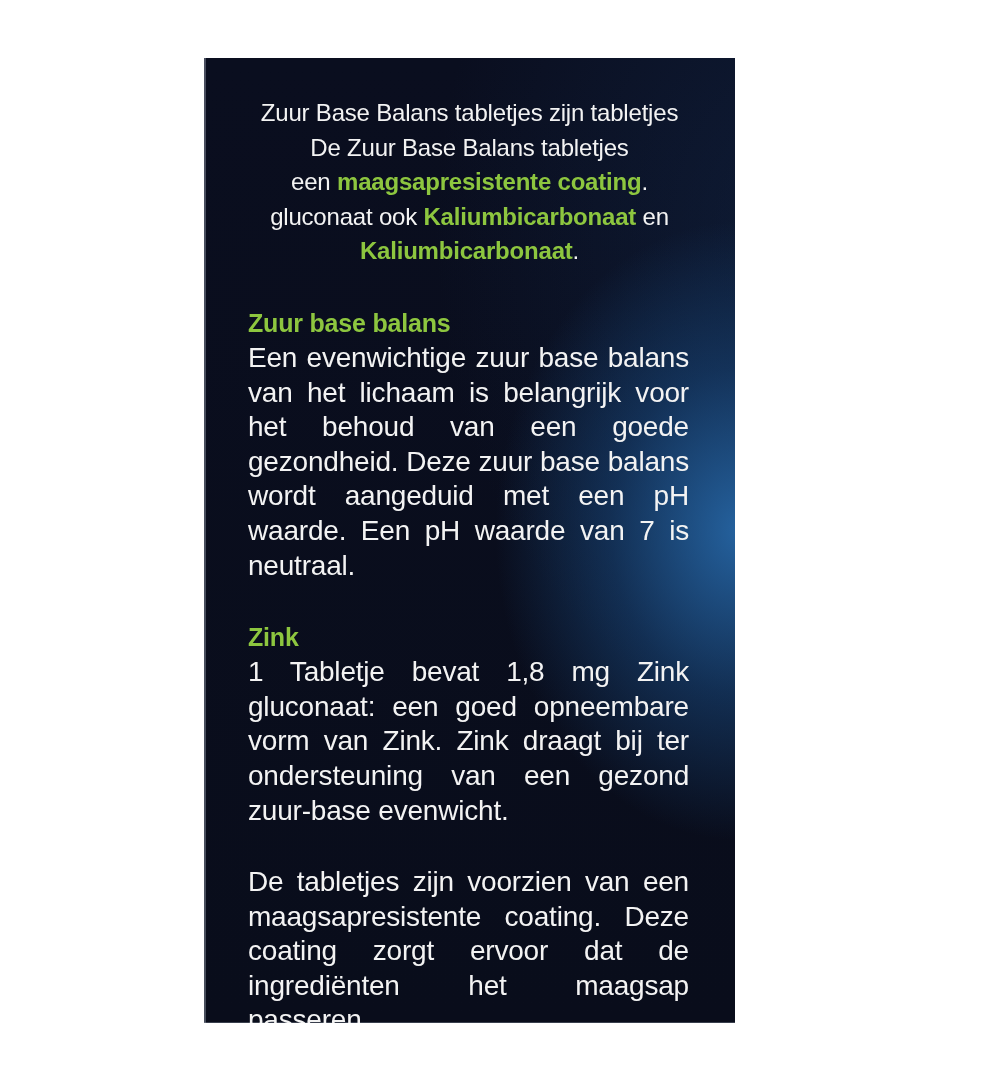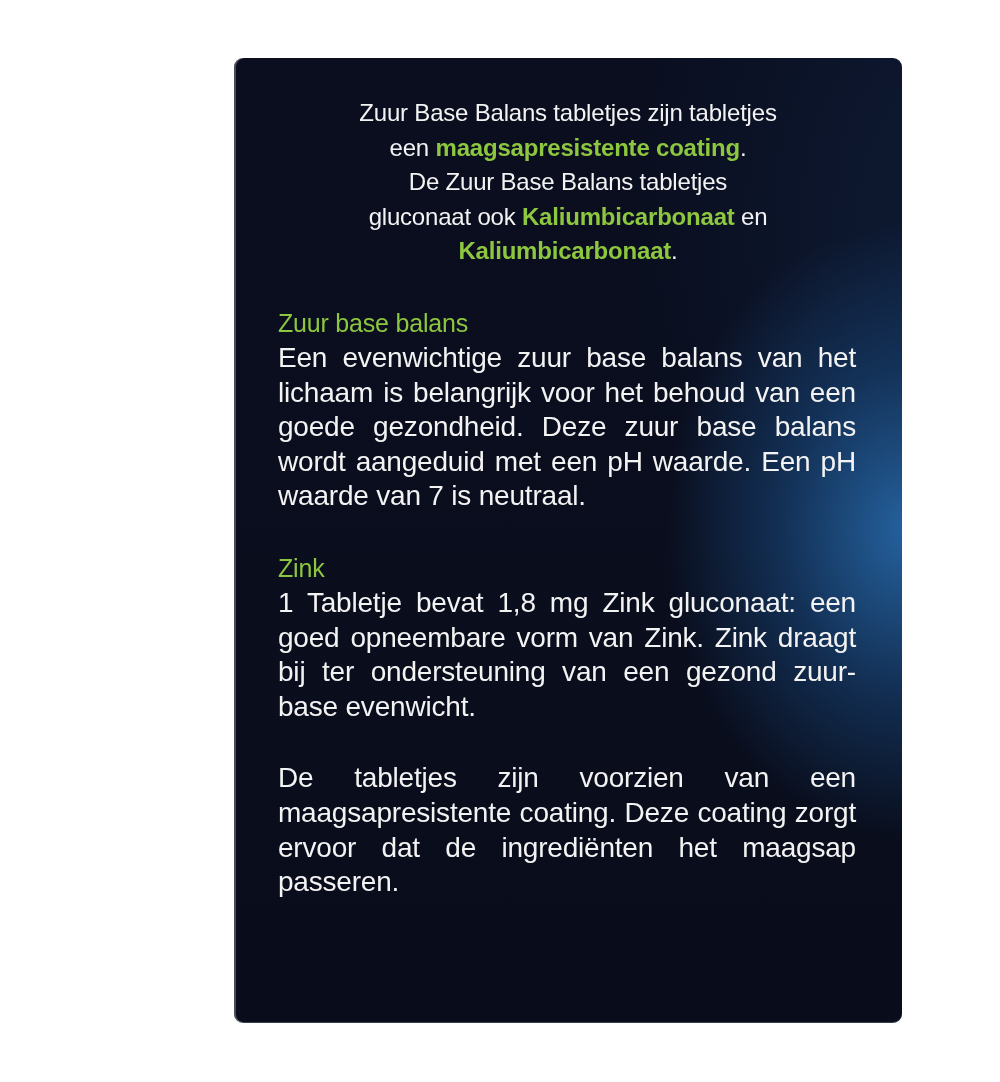--- a/index.html
+++ b/index.html
@@ -7,32 +7,31 @@
   body {
     width: 1000px;
     height: 1082px;
     background: #ffffff;
     font-family: "Liberation Sans", sans-serif;
     position: relative;
     overflow: hidden;
   }
   .panel {
     position: absolute;
-    left: 234px;
+    left: 204px;
     top: 58px;
-    width: 668px;
+    width: 531px;
     height: 965px;
     background:
       radial-gradient(ellipse 340px 430px at 101% 49%, rgba(38,102,165,0.95) 0%, rgba(24,68,118,0.60) 38%, rgba(12,20,40,0.0) 72%),
       radial-gradient(ellipse 520px 700px at 112% 18%, rgba(22,52,95,0.35) 0%, rgba(10,16,32,0) 70%),
       linear-gradient(180deg, #0a0e1f 0%, #090d1b 100%);
     box-shadow: inset 2px 0 0 rgba(150,158,172,0.45), inset 0 -1px 0 rgba(150,158,172,0.35);
     overflow: hidden;
     color: #f3f3f3;
-    border-radius: 9px;
   }
   .intro {
     margin-top: 38px;
     text-align: center;
     font-size: 24px;
     line-height: 34.6px;
     letter-spacing: -0.2px;
     color: #f3f3f3;
   }
   .intro-line { white-space: pre; }
@@ -41,42 +40,42 @@
     font-weight: bold;
   }
   .sections {
     padding: 0 46px 0 44px;
   }
   .section { margin-top: 37px; }
   .section h2 {
     margin: 0;
     font-size: 25px;
     line-height: 35px;
-    font-weight: normal;
+    font-weight: bold;
     color: #8dc63f;
     letter-spacing: -0.2px;
   }
   .section p {
     margin: 0;
     font-size: 28px;
     line-height: 34.6px;
     letter-spacing: -0.2px;
     color: #f3f3f3;
     text-align: justify;
     text-align-last: left;
   }
 </style>
 </head>
 <body>
 
 <div class="panel">
   <div class="intro">
       <div class="intro-line"><span>Zuur Base Balans tabletjes zijn tabletjes</span></div>
+      <div class="intro-line"><span>De Zuur Base Balans tabletjes</span></div>
       <div class="intro-line"><span>een </span><span class="hl">maagsapresistente coating</span><span>.</span></div>
-      <div class="intro-line"><span>De Zuur Base Balans tabletjes</span></div>
       <div class="intro-line"><span>gluconaat ook </span><span class="hl">Kaliumbicarbonaat</span><span> en</span></div>
       <div class="intro-line"><span class="hl">Kaliumbicarbonaat</span><span>.</span></div>
     </div>
   <div class="sections">
       <section class="section">
         <h2>Zuur base balans</h2>
         <p>Een evenwichtige zuur base balans van het lichaam is belangrijk voor het behoud van een goede gezondheid. Deze zuur base balans wordt aangeduid met een pH waarde. Een pH waarde van 7 is neutraal.</p>
       </section>
       <section class="section">
         <h2>Zink</h2>

